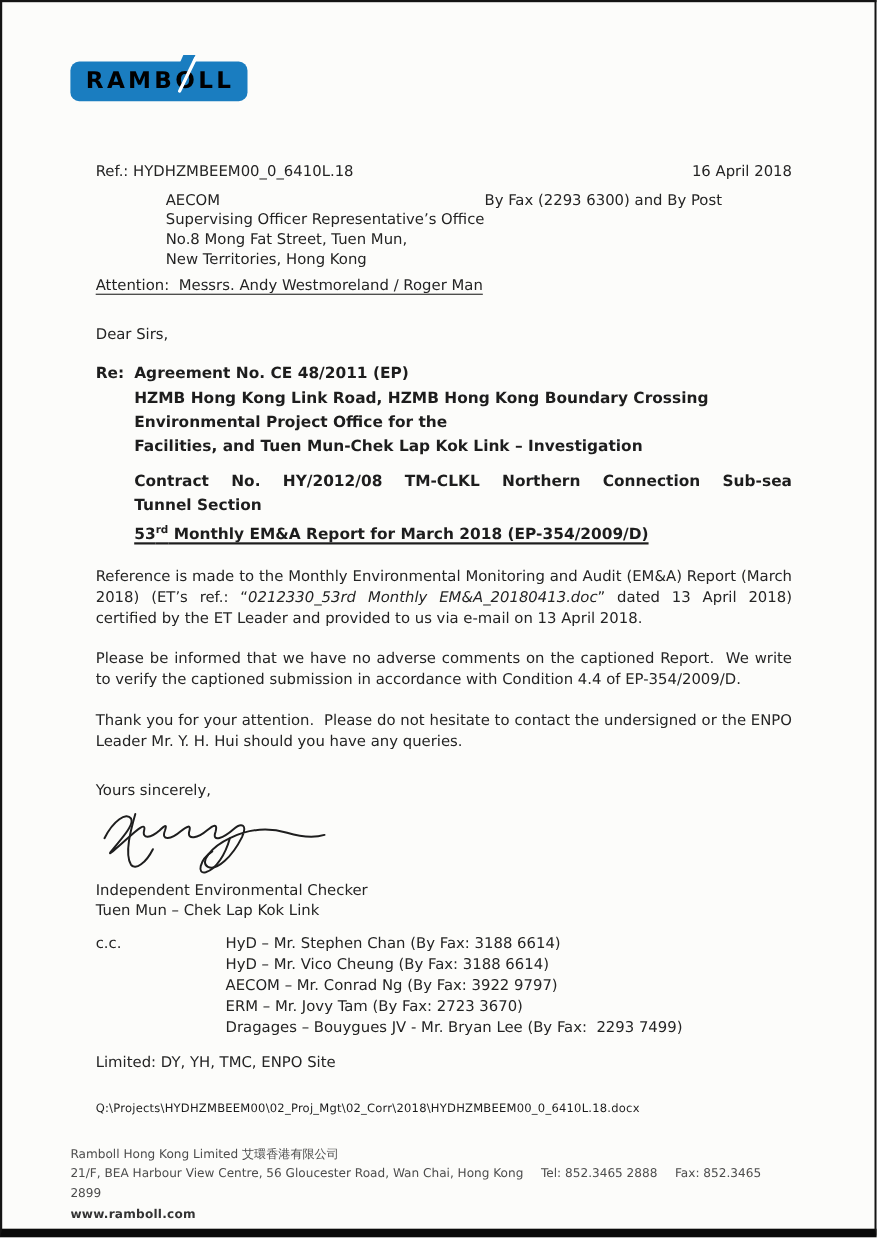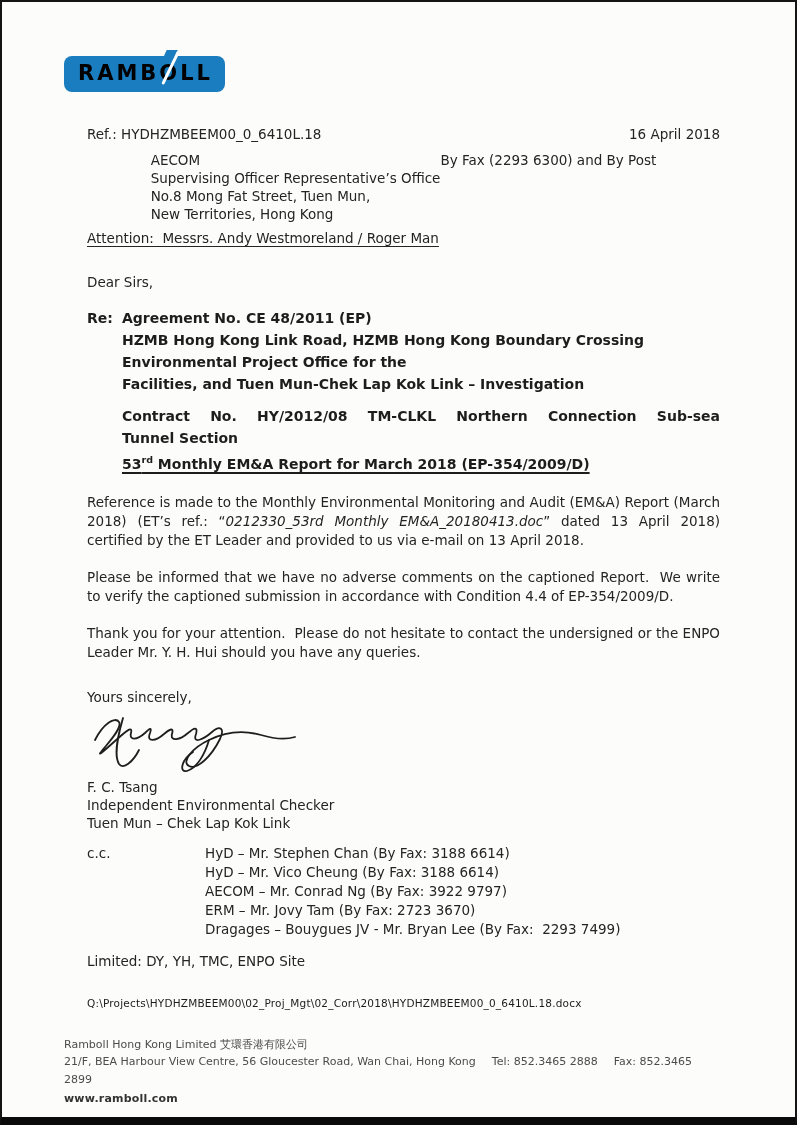--- a/index.html
+++ b/index.html
@@ -31,21 +31,21 @@
   .o-notch{
     position:absolute;top:-13px;left:5px;width:11px;height:12px;
     background:#1a7dc0;transform:skewX(-24deg);z-index:1;
   }
   .o-slash{
     position:absolute;top:-13px;left:10px;width:3px;height:36px;
     background:#ffffff;transform:rotate(26deg);z-index:2;border-radius:2px;
   }
   
   .content{margin:0 75px 0 85px;font-size:13.5px;line-height:18px;color:#242424;}
-  .ref-row{display:flex;justify-content:space-between;margin-top:33px;text-align:right;}
+  .ref-row{display:flex;justify-content:space-between;margin-top:55px;text-align:right;}
   .recipient-row{display:flex;justify-content:center;margin-top:8px;}
   .attention{margin-top:6px;text-decoration:underline;text-underline-offset:3px;}
   .salutation{margin-top:26px;}
   
   .subject{display:flex;margin-top:16px;font-weight:bold;font-size:14px;line-height:22px;color:#1d1d1d;}
   .subject .re-label{width:35px;flex:none;}
   .subject .re-body{flex:1;}
   .contract{margin-top:10px;}
   .contract-l1{text-align:justify;text-align-last:justify;}
   .report-line{text-decoration:underline;text-underline-offset:3px;text-decoration-thickness:1.5px;}
@@ -132,21 +132,20 @@
       <svg width="215" height="64" viewBox="0 0 215 64" xmlns="http://www.w3.org/2000/svg">
         <g fill="none" stroke="#1e1e1e" stroke-width="1.8" stroke-linecap="round">
           <path d="M6 30 C14 14 26 6 30 12 C34 18 18 34 12 42 C8 47 16 40 26 31 C36 22 44 15 42 23 C40 31 48 30 56 23 C61 18 63 17 61 23 C57 33 67 31 75 24 C81 19 85 17 83 24 C81 32 91 30 99 23 C105 18 109 16 107 24 C103 35 115 29 123 22 C131 15 136 18 131 29 C122 47 108 60 100 56 C92 52 103 38 120 30 C140 20 158 21 172 25 C182 28 196 30 206 27"></path>
           <path d="M34 8 C30 22 24 44 30 54 C34 60 44 52 50 40"></path>
           <path d="M120 30 C116 44 108 58 98 61 C90 63 92 50 104 42"></path>
         </g>
       </svg>
     </div>
 
     <div class="signer">
-      <div>F. C. Tsang</div>
       <div>Independent Environmental Checker</div>
       <div>Tuen Mun – Chek Lap Kok Link</div>
     </div>
 
     <div class="cc-row">
       <div class="cc-label">c.c.</div>
       <div class="cc-entries">
           <div>HyD – Mr. Stephen Chan (By Fax: 3188 6614)</div>
           <div>HyD – Mr. Vico Cheung (By Fax: 3188 6614)</div>
           <div>AECOM – Mr. Conrad Ng (By Fax: 3922 9797)</div>

